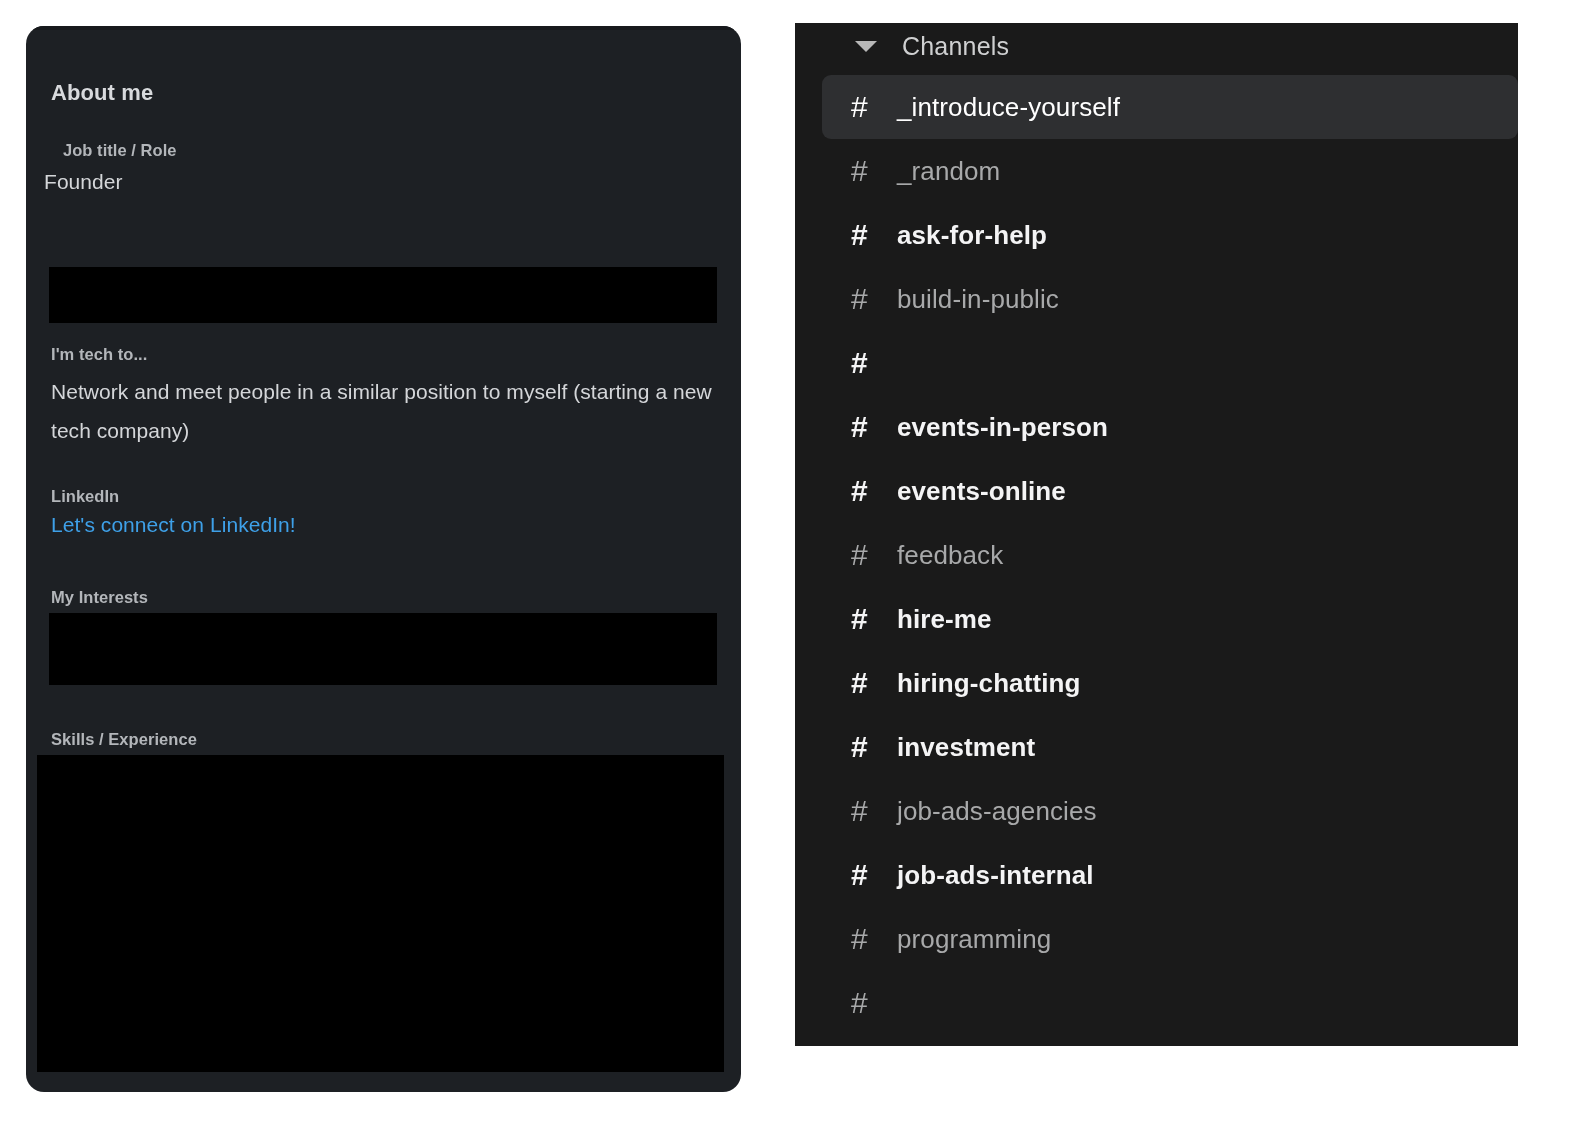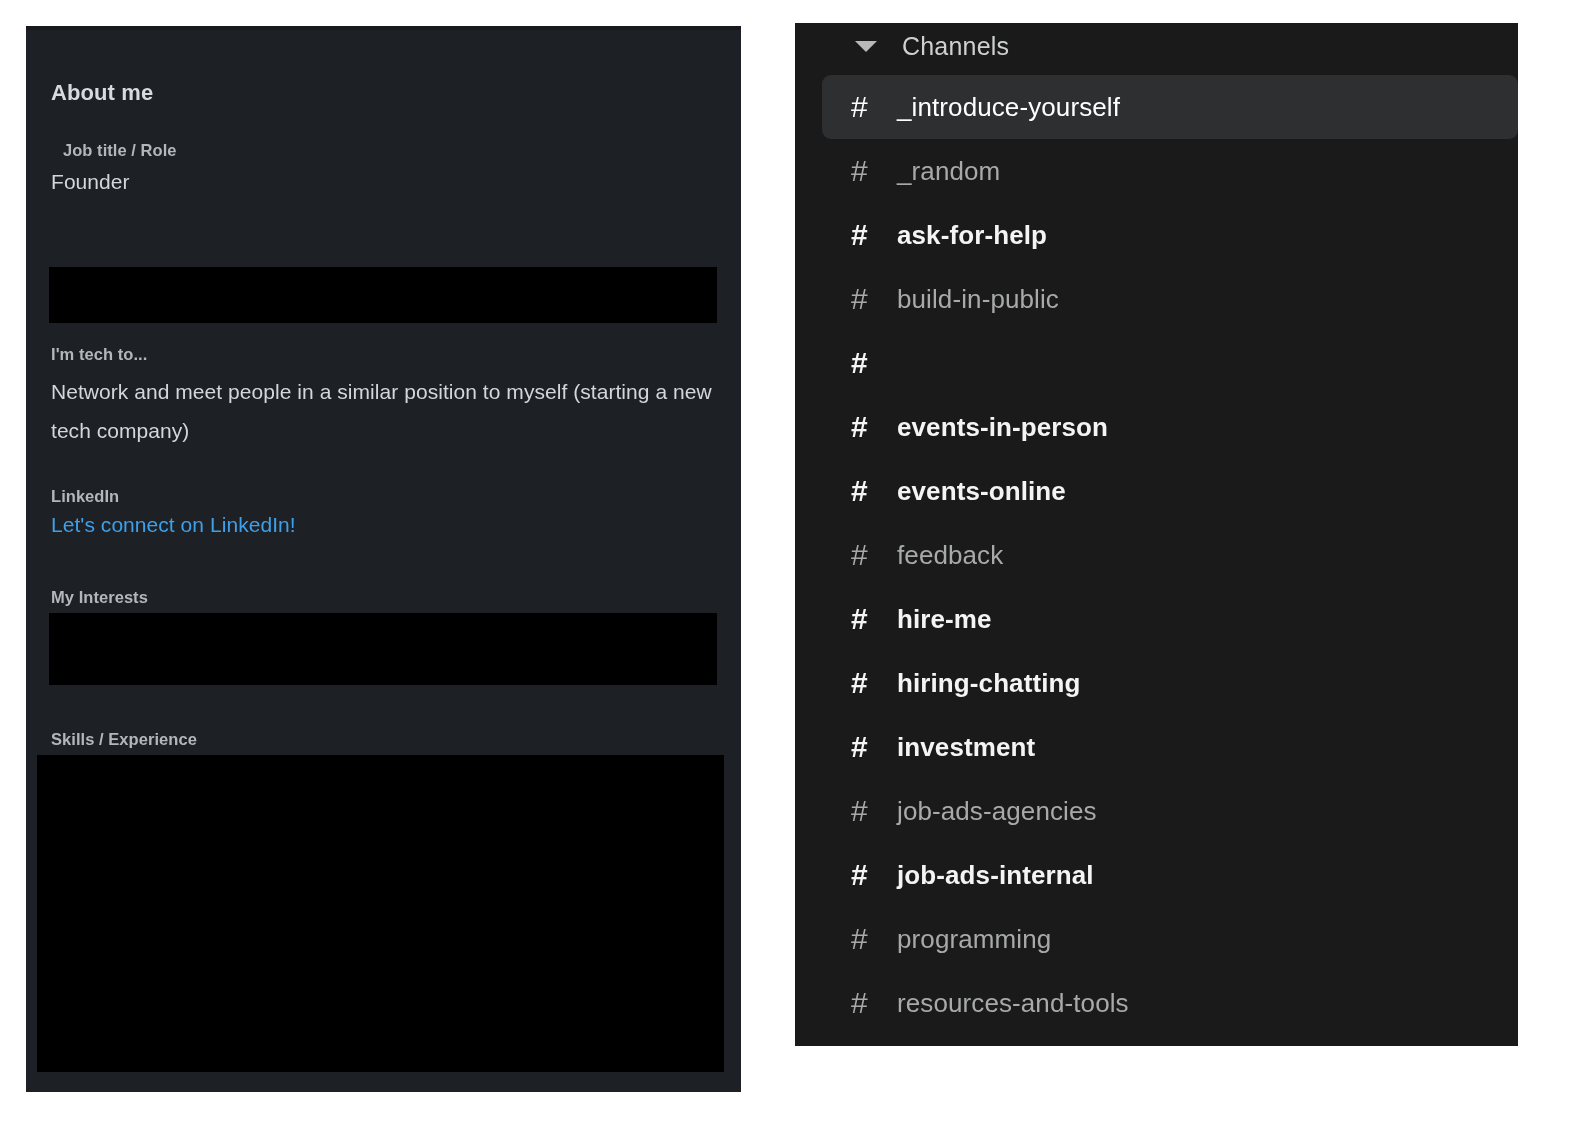--- a/index.html
+++ b/index.html
@@ -20,20 +20,21 @@
   
   #profile-panel {
     position: absolute;
     left: 26px;
     top: 26px;
     width: 715px;
     height: 1066px;
     background: #1d2024;
     box-sizing: border-box;
     overflow: hidden;
+    border-radius: 18px;
   }
   #profile-panel-topline {
     position: absolute;
     left: 0;
     top: 0;
     width: 715px;
     height: 4px;
     background: #17191c;
   }
   .profile-inner {
@@ -58,21 +59,21 @@
     position: absolute;
     left: 25px;
     font-size: 16.5px;
     font-weight: bold;
     color: #b3b6ba;
     white-space: nowrap;
     letter-spacing: .05px;
   }
   .field-value {
     position: absolute;
-    left: 25px;
+    left: 18px;
     font-size: 21px;
     font-weight: normal;
     color: #d4d6d9;
     letter-spacing: .05px;
   }
   .field-link {
     position: absolute;
     left: 25px;
     font-size: 21px;
     font-weight: normal;
@@ -284,17 +285,16 @@
       <div class="channel-row unread">
         <span class="hash">#</span>
         <span class="cname">job-ads-internal</span>
       </div>
       <div class="channel-row">
         <span class="hash">#</span>
         <span class="cname">programming</span>
       </div>
       <div class="channel-row">
         <span class="hash">#</span>
-        <span class="cname">resources-and-tools</span>
       </div>
     </div>
 
 </div>
 
 </body></html>

